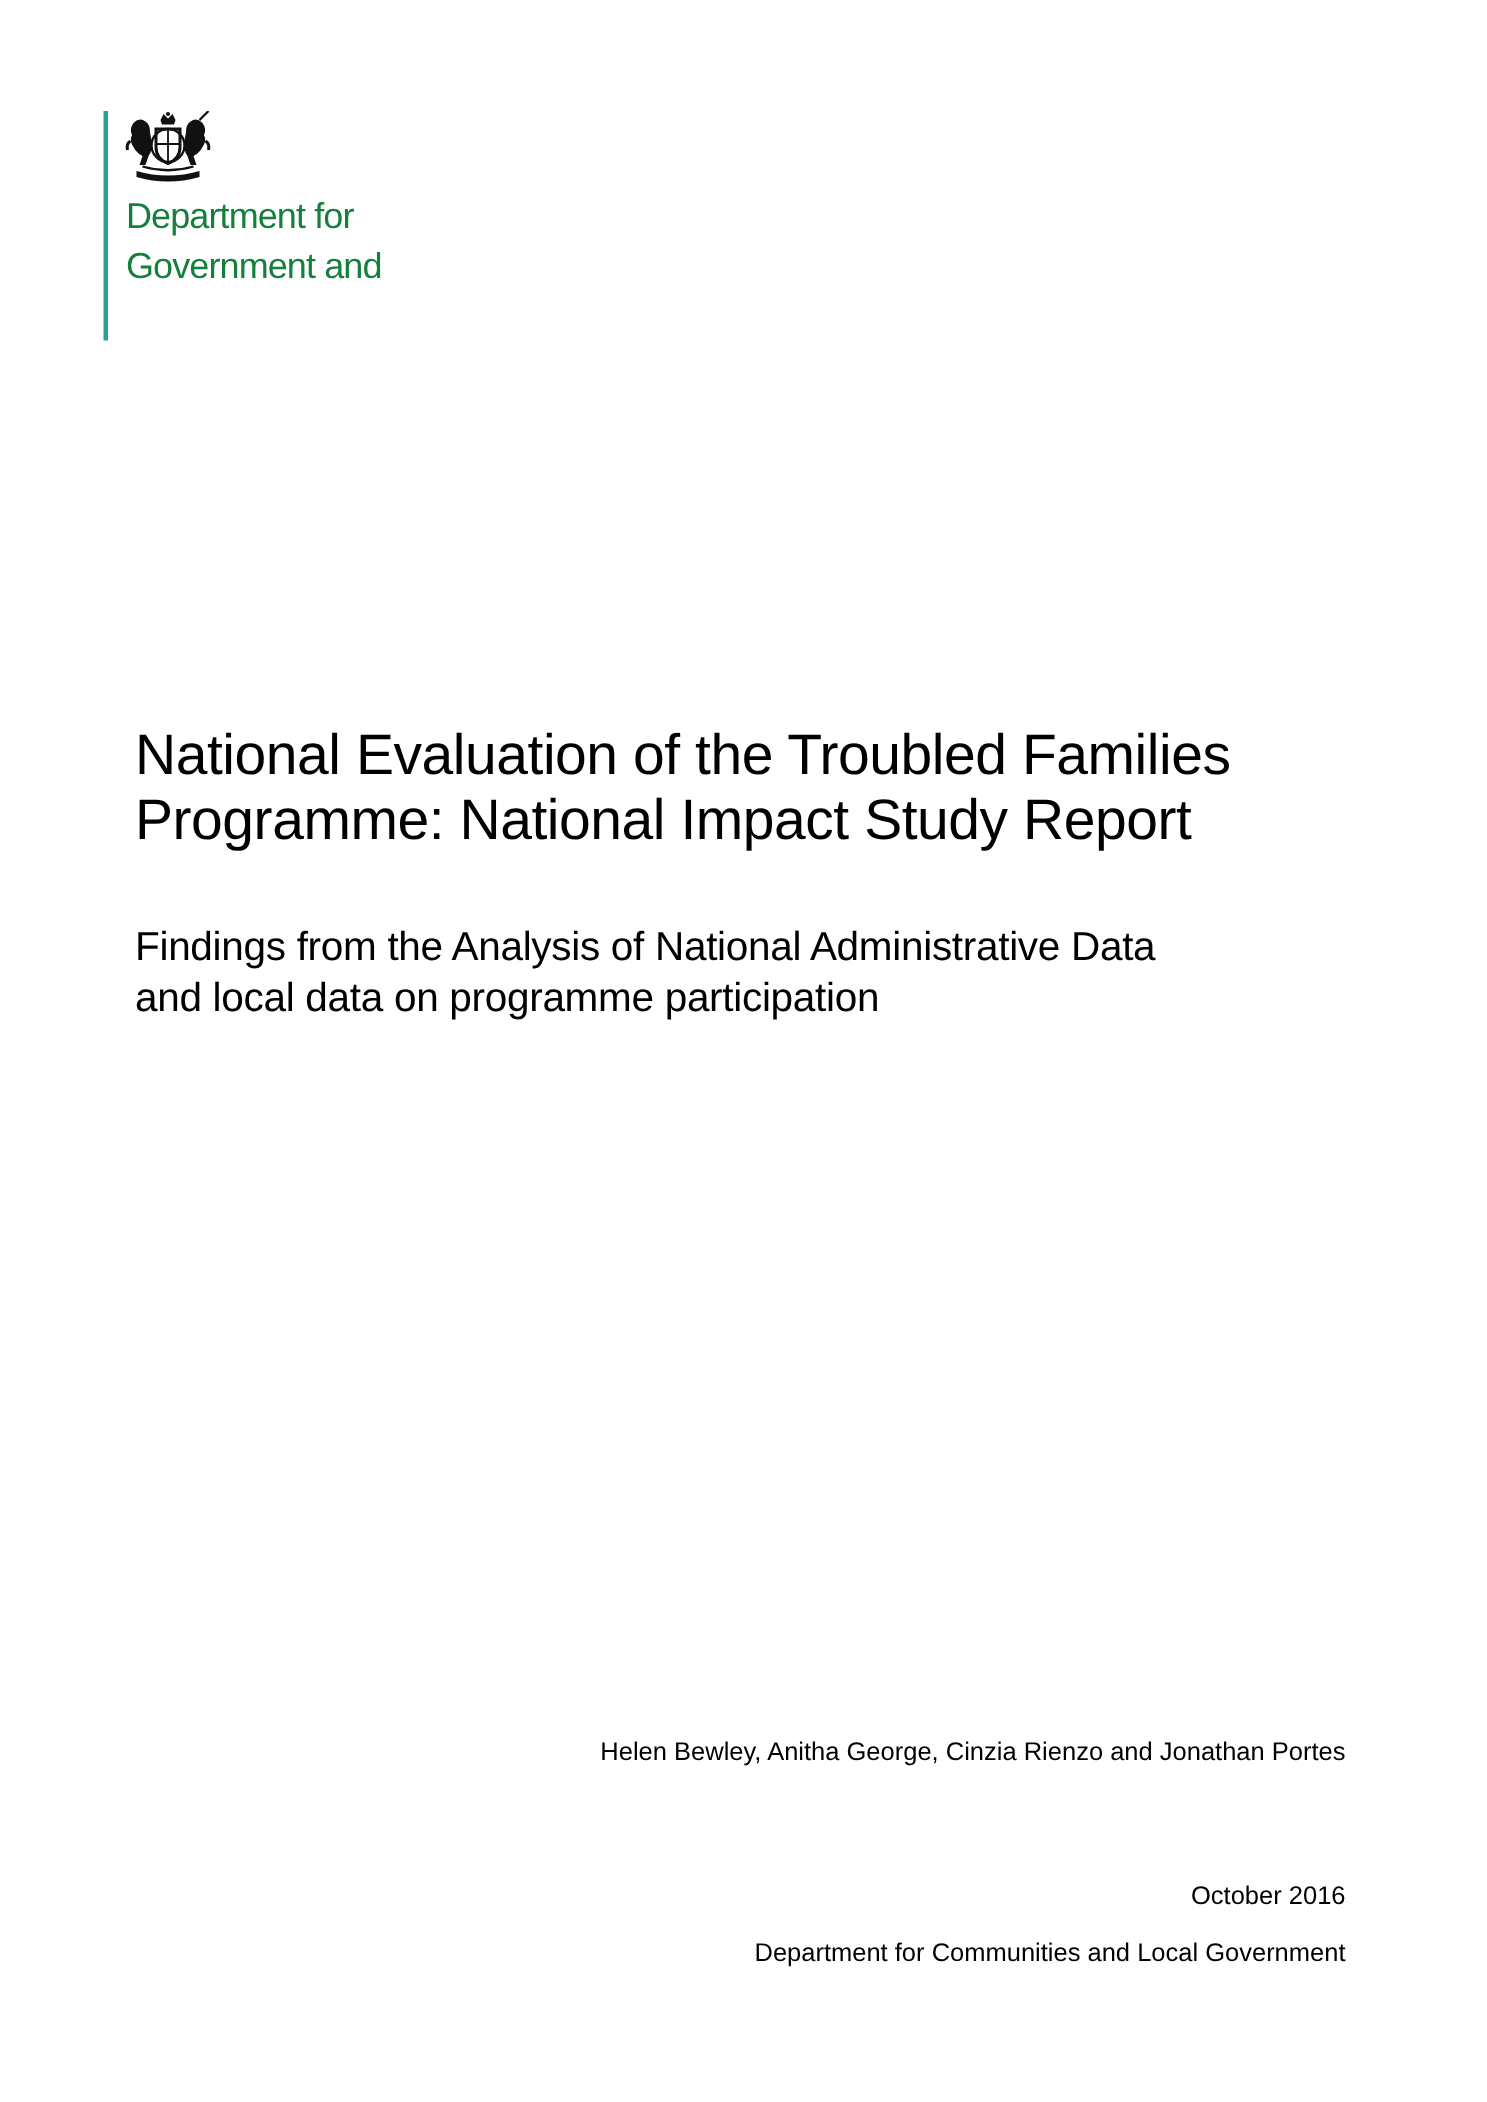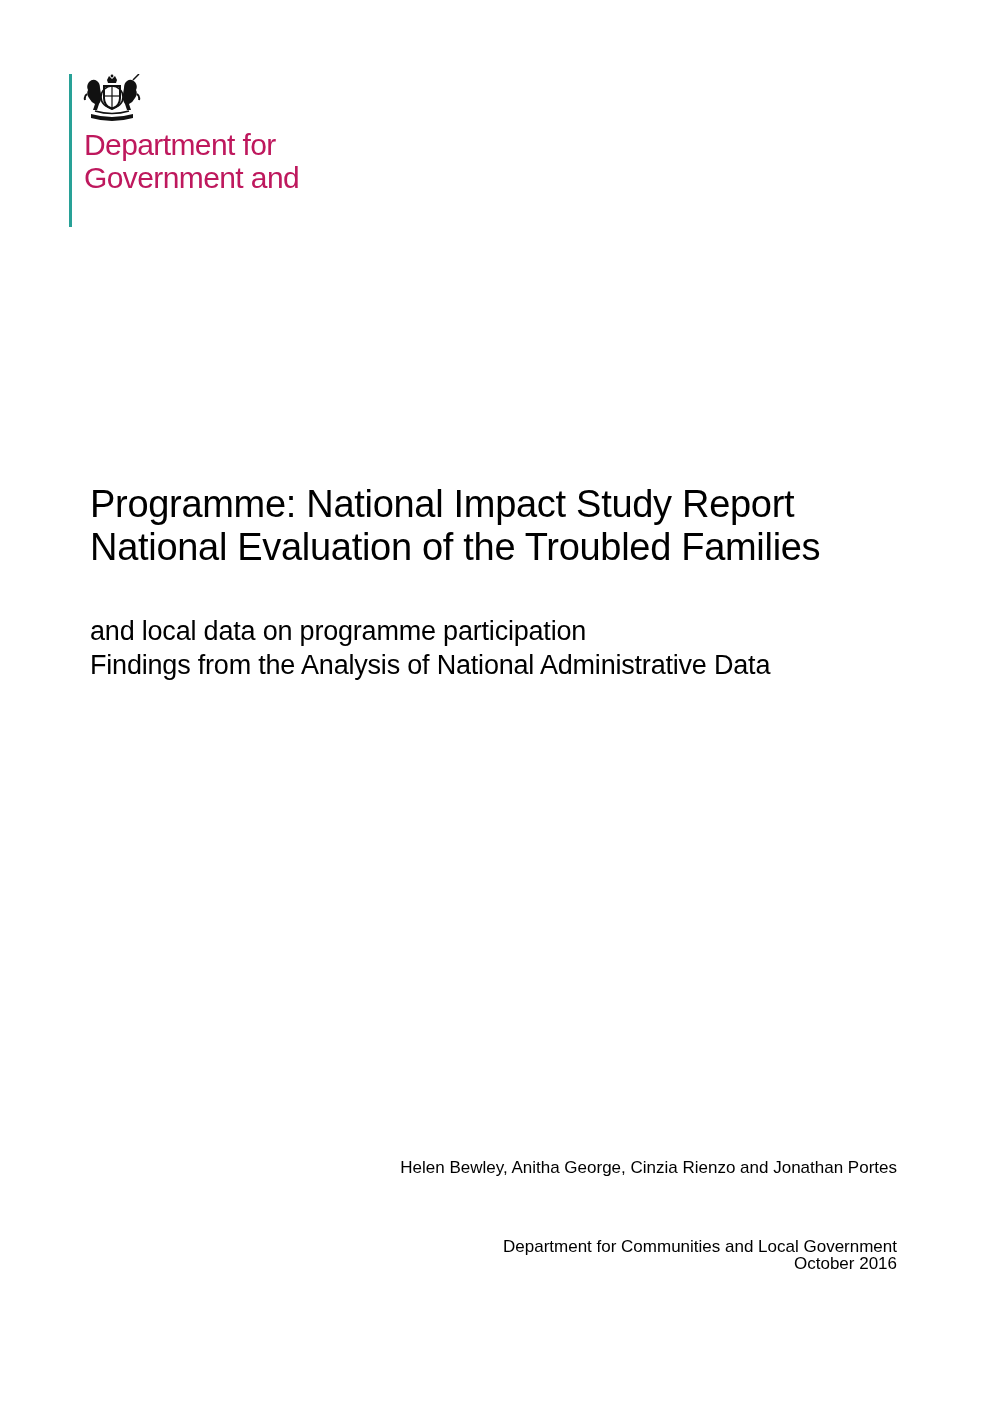--- a/index.html
+++ b/index.html
@@ -1,29 +1,29 @@
 <!DOCTYPE html>
 <html><head>
 <meta charset="utf-8">
 <style>
   html, body { margin: 0; padding: 0; background: #ffffff; }
   body { width: 991px; height: 1401px; position: relative; overflow: hidden;
          font-family: "Liberation Sans", sans-serif; color: #000; }
   .logo-bar { position: absolute; left: 69px; top: 74px; width: 3px; height: 153px; }
   .crest { position: absolute; left: 83px; top: 74px; width: 58px; height: 48px; }
-  .dept-name { position: absolute; left: 84px; top: 128px; font-size: 30px; line-height: 33px;
-               letter-spacing: -0.6px; color: #be185d; }
+  .dept-name { position: absolute; left: 84px; top: 128px; font-size: 24px; line-height: 33px;
+               letter-spacing: -0.6px; color: #15803d; }
   .dept-name div { white-space: nowrap; }
   .title { position: absolute; left: 90px; top: 483px; font-size: 38px; line-height: 43px;
            letter-spacing: -0.3px; margin: 0; font-weight: normal; }
   .subtitle { position: absolute; left: 90px; top: 614px; font-size: 27px; line-height: 34px;
               letter-spacing: -0.2px; margin: 0; font-weight: normal; }
   .authors { position: absolute; right: 94px; top: 1158px; font-size: 17px; line-height: 20px; text-align: center; }
   .date { position: absolute; right: 94px; top: 1254px; font-size: 17px; line-height: 20px; text-align: left; }
-  .publisher { position: absolute; right: 94px; top: 1237px; font-size: 17px; line-height: 20px; text-align: right; }
+  .publisher { position: absolute; right: 94px; top: 1292px; font-size: 17px; line-height: 20px; text-align: right; }
 </style>
 </head>
 <body>
 
 <div class="logo-bar" style="background:#28a197;"></div>
 
 <svg class="crest" viewBox="0 0 58 48">
 
   <path d="M24 6 L26 2 L29 5 L32 2 L34 6 L33 9 L25 9 Z" fill="#111"></path>
   <circle cx="29" cy="2" r="1.4" fill="#111"></circle>
@@ -43,24 +43,24 @@
   <path d="M8 40 Q29 46 50 40 L50 44 Q29 50 8 44 Z" fill="#111"></path>
   <path d="M12 37 Q29 42 46 37" stroke="#111" stroke-width="1.5" fill="none"></path>
 </svg>
 
 <div class="dept-name">
   <div>Department for</div>
   <div>Government and</div>
 </div>
 
 <h1 class="title">
+  <div>National Evaluation of the Troubled Families</div>
   <div>Programme: National Impact Study Report</div>
-  <div>National Evaluation of the Troubled Families</div>
 </h1>
 
 <h2 class="subtitle">
+  <div>Findings from the Analysis of National Administrative Data</div>
   <div>and local data on programme participation</div>
-  <div>Findings from the Analysis of National Administrative Data</div>
 </h2>
 
 <div class="authors">Helen Bewley, Anitha George, Cinzia Rienzo and Jonathan Portes</div>
 <div class="date">October 2016</div>
 <div class="publisher">Department for Communities and Local Government</div>
 
 </body></html>

